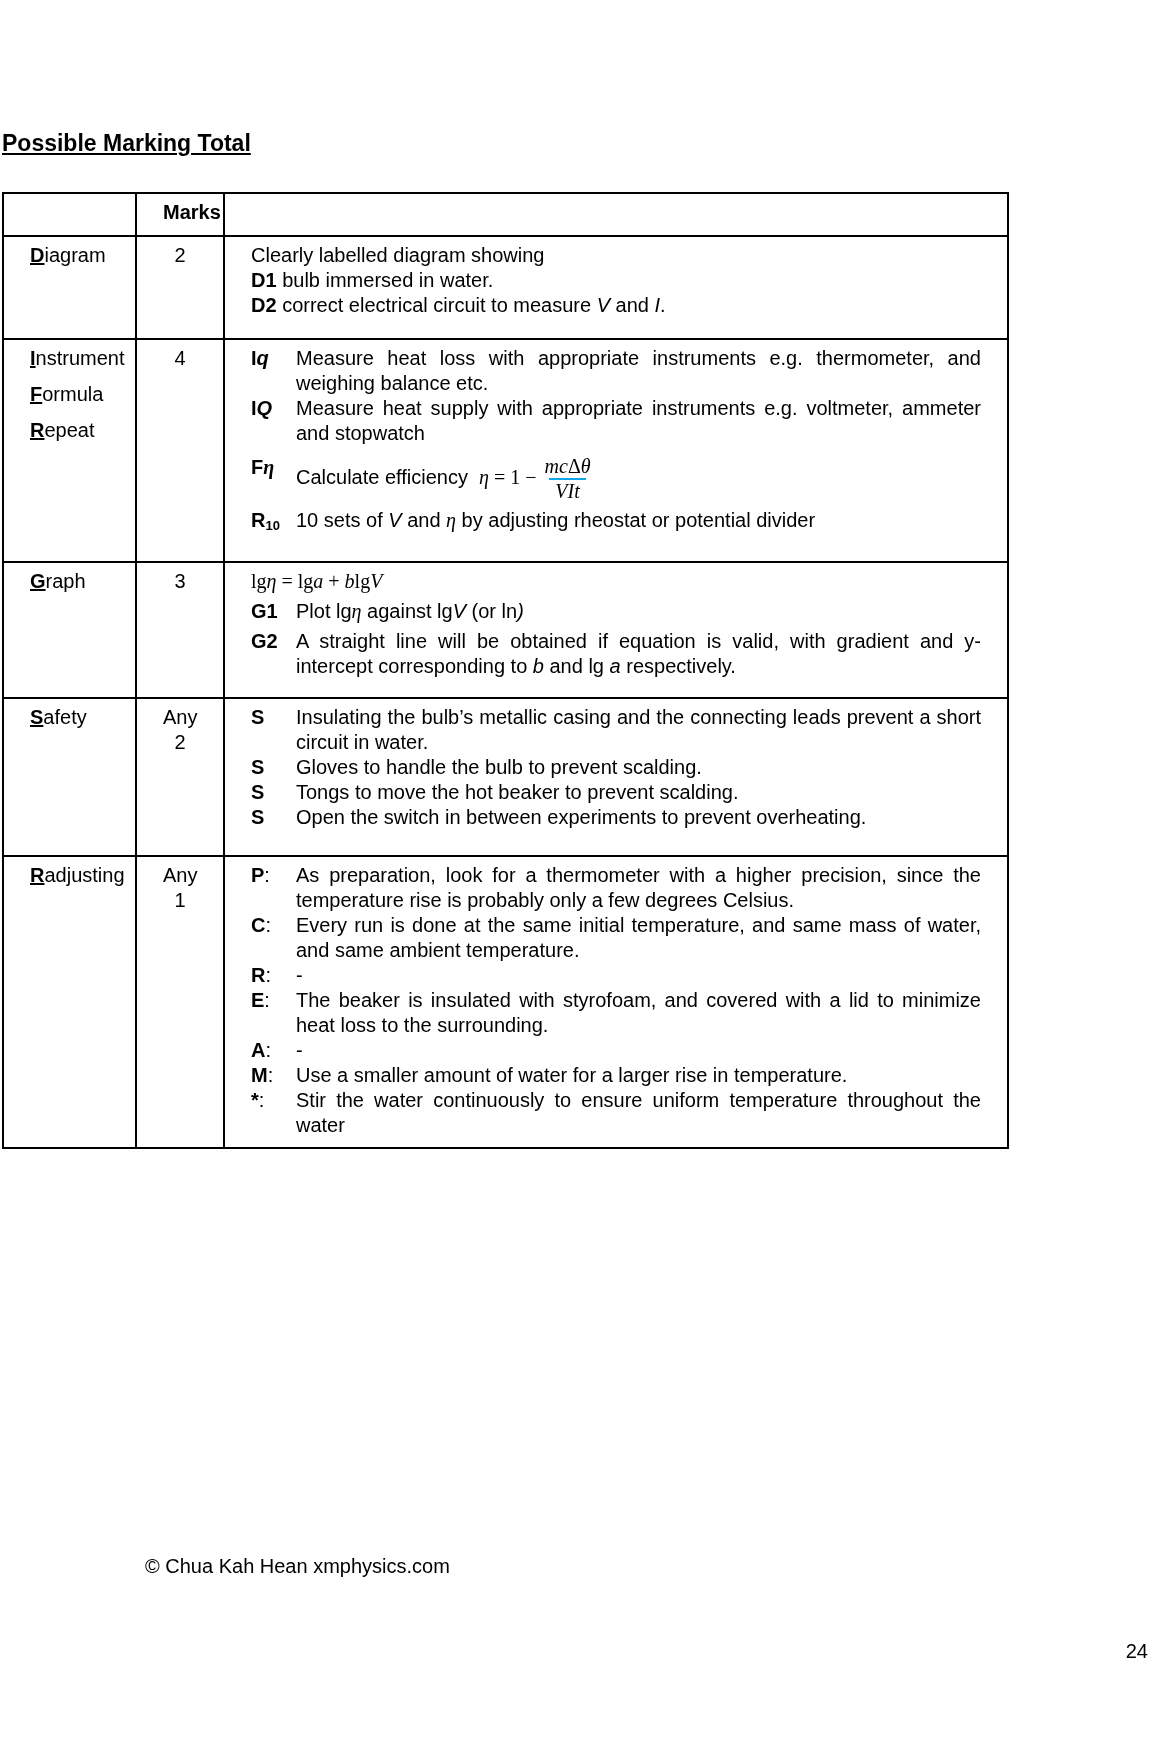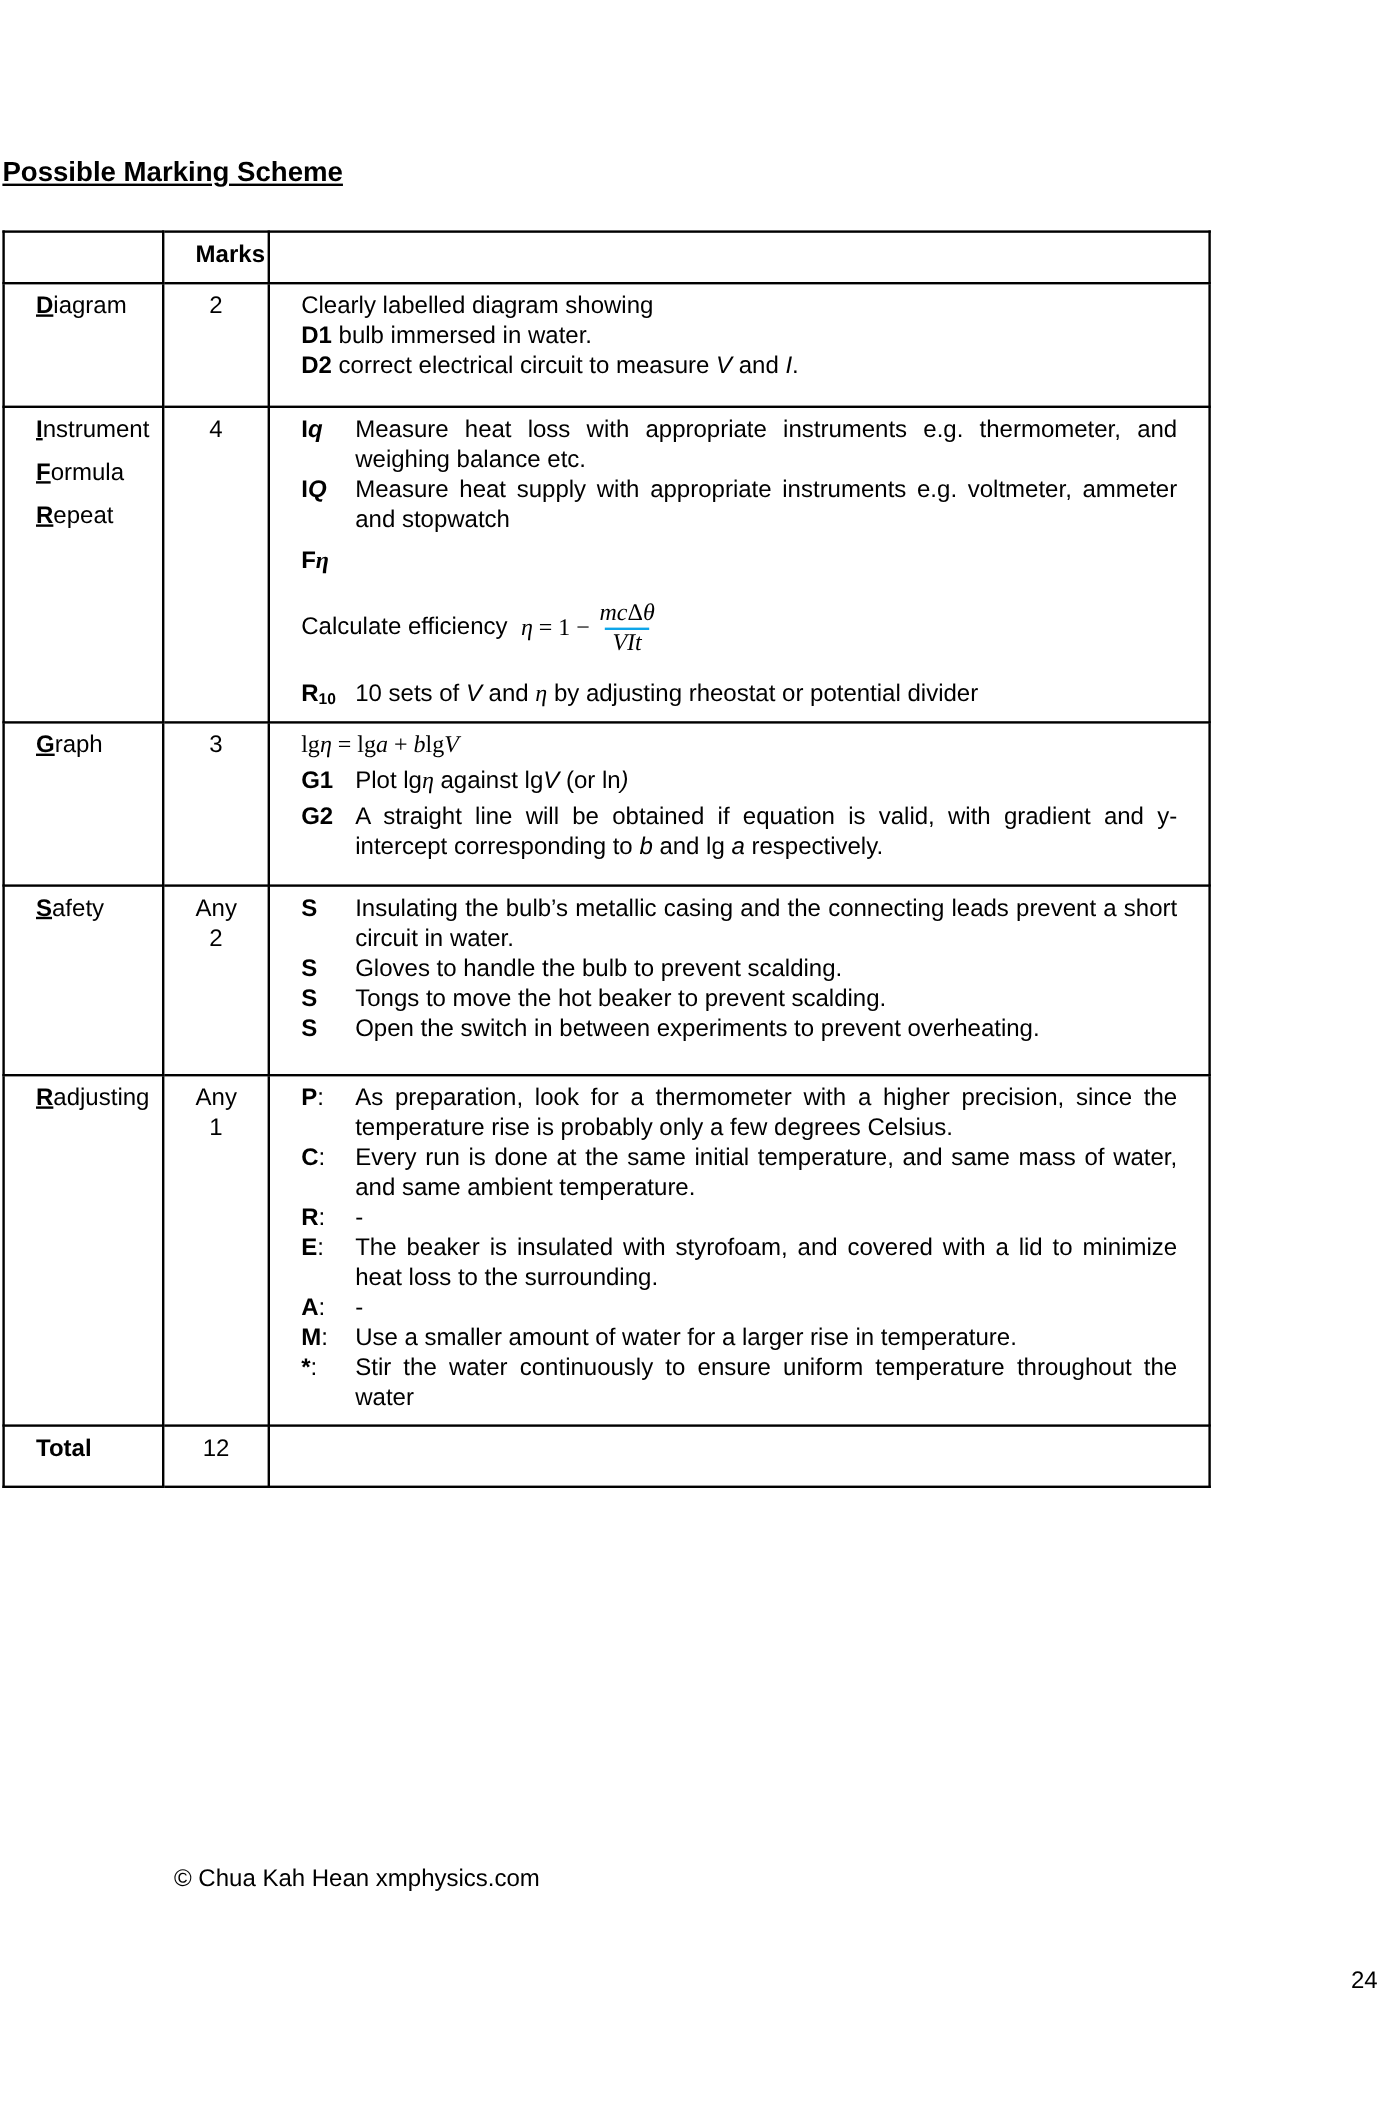--- a/index.html
+++ b/index.html
@@ -42,40 +42,40 @@
   .item .tag { flex:0 0 45px; font-weight:700; }
   .item .tag-sm { flex:0 0 45px; font-weight:700; }
   .item .body { flex:1; text-align:justify; }
   .item .body.noj { text-align:left; }
 
   i, .it { font-style:italic; }
   .math { font-family:"Liberation Serif","DejaVu Serif",serif; }
   .bital { font-weight:700; font-style:italic; }
   sub.r10 { font-size:13px; font-weight:700; vertical-align:-3px; letter-spacing:0; }
 
-  .feta-item { margin:9px 0 18px 0;flex-direction:column; }
+  .feta-item { margin:9px 0 5px 0; }
   .frac {
     display:inline-flex; flex-direction:column; align-items:center;
     vertical-align:middle; line-height:23px; margin-left:5px; text-align:center;
   }
   .frac .num { padding:0 3px; }
   .frac .den { border-top:2px solid #0ea5e9; padding:0 6px; }
 
   .eq-line { margin-bottom:5px; }
   .g-item { margin-top:5px; }
 
   .footer-copy { position:absolute; left:145px; top:1555px; font-size:20px; }
   .footer-page { position:absolute; right:18px; top:1640px; font-size:20px; }
 </style>
 </head>
 <body>
 
 <div class="page">
 
-  <h1 class="title">Possible Marking Scheme</h1>
+  <h1 class="title">Possible Marking Total</h1>
 
   <table class="scheme">
     <colgroup>
         <col class="c1">
         <col class="c2">
         <col class="c3">
       </colgroup>
 
     <tbody>
         <tr class="r-header">
@@ -199,25 +199,20 @@
           <span class="tag-sm"><b>M</b><span style="font-weight:400">:</span></span>
           <span class="body noj">Use a smaller amount of water for a larger rise in temperature.</span>
         </div>
         <div class="item">
           <span class="tag-sm"><b>*</b><span style="font-weight:400">:</span></span>
           <span class="body">Stir the water continuously to ensure uniform temperature throughout the water</span>
         </div>
       </td>
     </tr>
 
-    <tr class="r-total">
-      <td class="total-label">Total</td>
-      <td class="marks">12</td>
-      <td></td>
-    </tr>
 
   </tbody>
     </table>
 
   <div class="footer-copy">© Chua Kah Hean xmphysics.com</div>
   <div class="footer-page">24</div>
 
 </div>
 
 </body></html>

